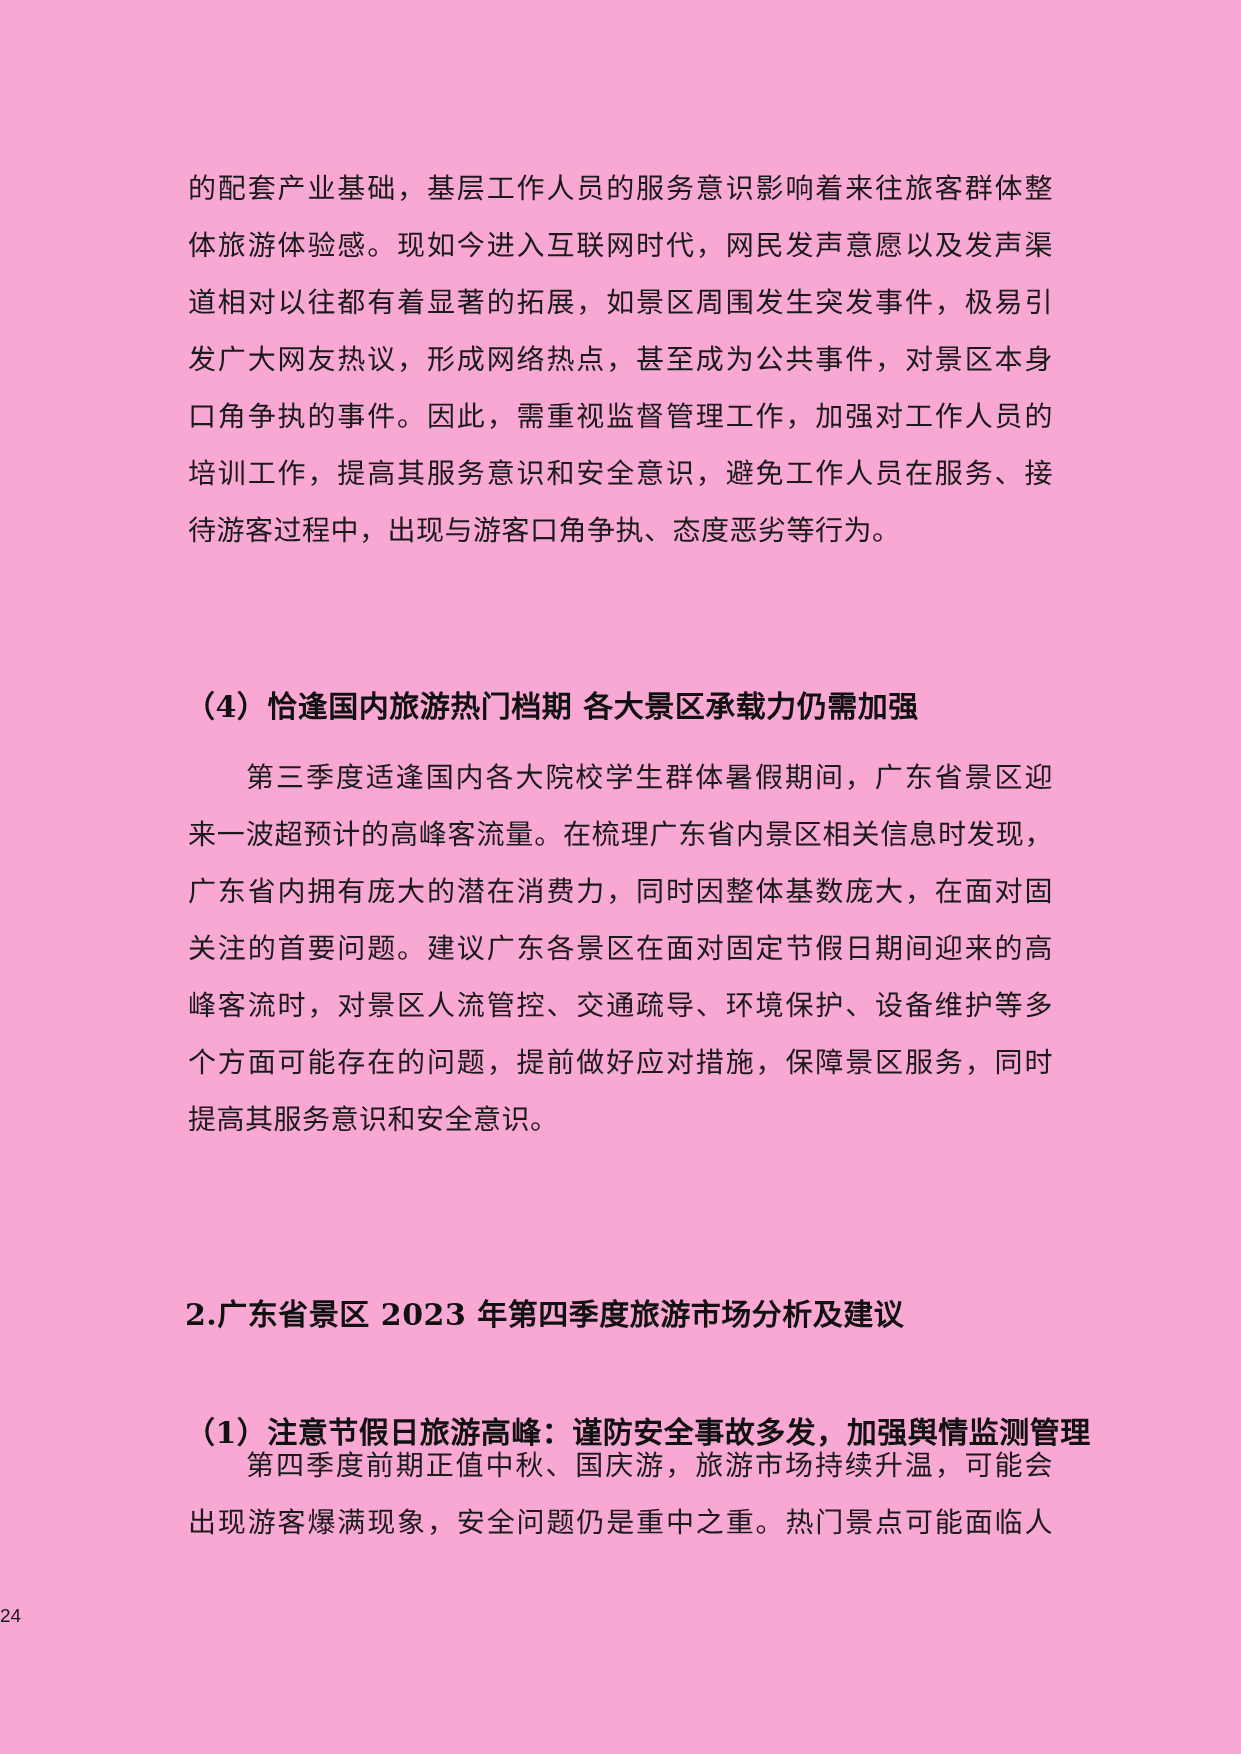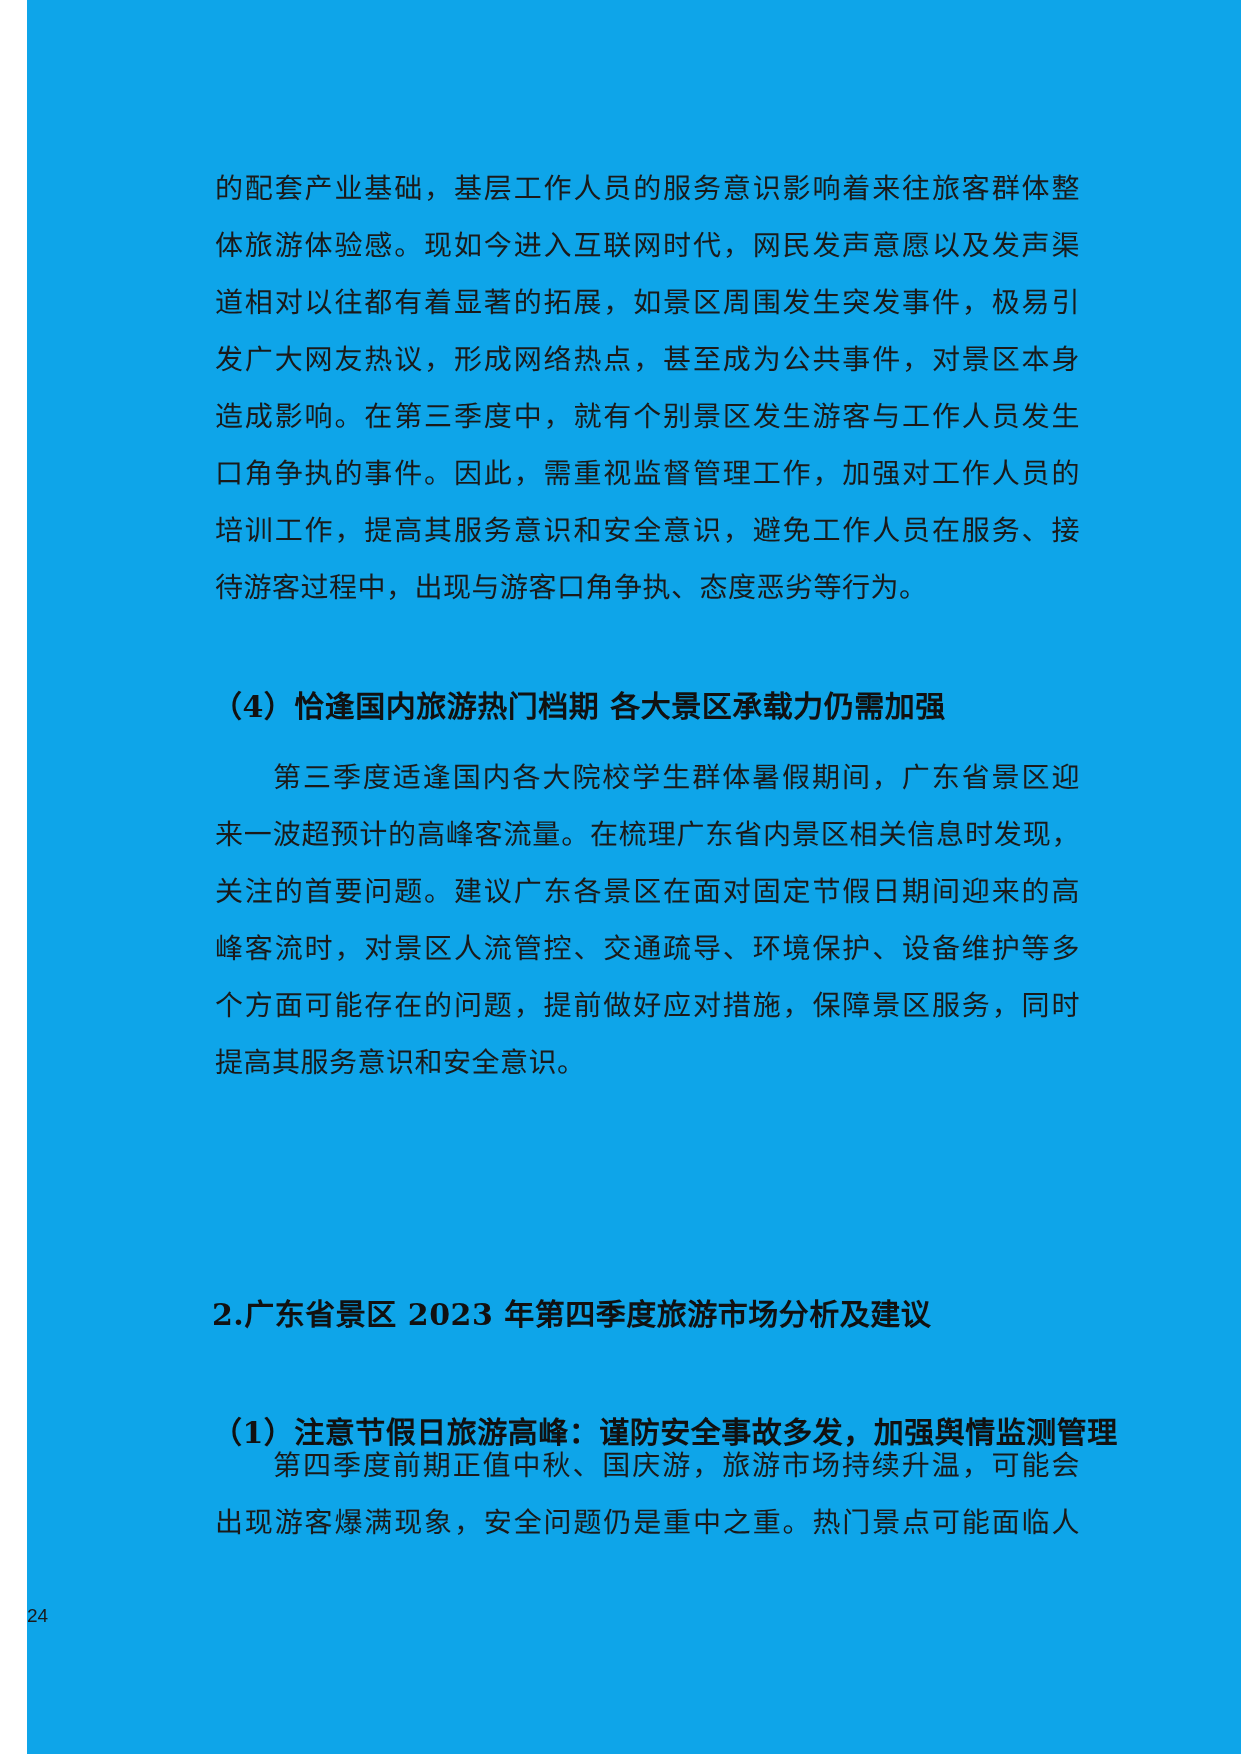--- a/index.html
+++ b/index.html
@@ -11,22 +11,21 @@
     height: 1754px;
     background: #ffffff;
     position: relative;
     overflow: hidden;
     font-family: "DejaVu Serif", serif;
     color: #1a1a1a;
   }
   .page {
     position: absolute;
     inset: 0;
-    background: #0ea5e9;
-    margin-left: 27px;
+    background: #f9a8d4;
   }
   
   .para {
     position: absolute;
     left: 188px;
     width: 865px;
   }
   .tl {
     font-size: 28px;
     line-height: 57px;
@@ -71,31 +70,31 @@
 </head>
 <body>
 
 <div class="page">
 
   <section class="para" style="top:160px">
     <div class="tl">的配套产业基础，基层工作人员的服务意识影响着来往旅客群体整</div>
     <div class="tl">体旅游体验感。现如今进入互联网时代，网民发声意愿以及发声渠</div>
     <div class="tl">道相对以往都有着显著的拓展，如景区周围发生突发事件，极易引</div>
     <div class="tl">发广大网友热议，形成网络热点，甚至成为公共事件，对景区本身</div>
-    <div class="tl">造成影响。在第三季度中，就有个别景区发生游客与工作人员发生</div>
     <div class="tl">口角争执的事件。因此，需重视监督管理工作，加强对工作人员的</div>
     <div class="tl">培训工作，提高其服务意识和安全意识，避免工作人员在服务、接</div>
     <div class="tl last">待游客过程中，出现与游客口角争执、态度恶劣等行为。</div>
   </section>
 
   <h3 class="heading" style="top:688px">（4）恰逢国内旅游热门档期 各大景区承载力仍需加强</h3>
 
   <section class="para" style="top:749px">
     <div class="tl indent">第三季度适逢国内各大院校学生群体暑假期间，广东省景区迎</div>
     <div class="tl">来一波超预计的高峰客流量。在梳理广东省内景区相关信息时发现，</div>
+    <div class="tl">广东省内拥有庞大的潜在消费力，同时因整体基数庞大，在面对固</div>
     <div class="tl">关注的首要问题。建议广东各景区在面对固定节假日期间迎来的高</div>
     <div class="tl">峰客流时，对景区人流管控、交通疏导、环境保护、设备维护等多</div>
     <div class="tl">个方面可能存在的问题，提前做好应对措施，保障景区服务，同时</div>
     <div class="tl last">提高其服务意识和安全意识。</div>
   </section>
 
   <h2 class="heading" style="top:1296px">2.广东省景区 2023 年第四季度旅游市场分析及建议</h2>
 
   <h3 class="heading" style="top:1414px">（1）注意节假日旅游高峰：谨防安全事故多发，加强舆情监测管理</h3>
 

